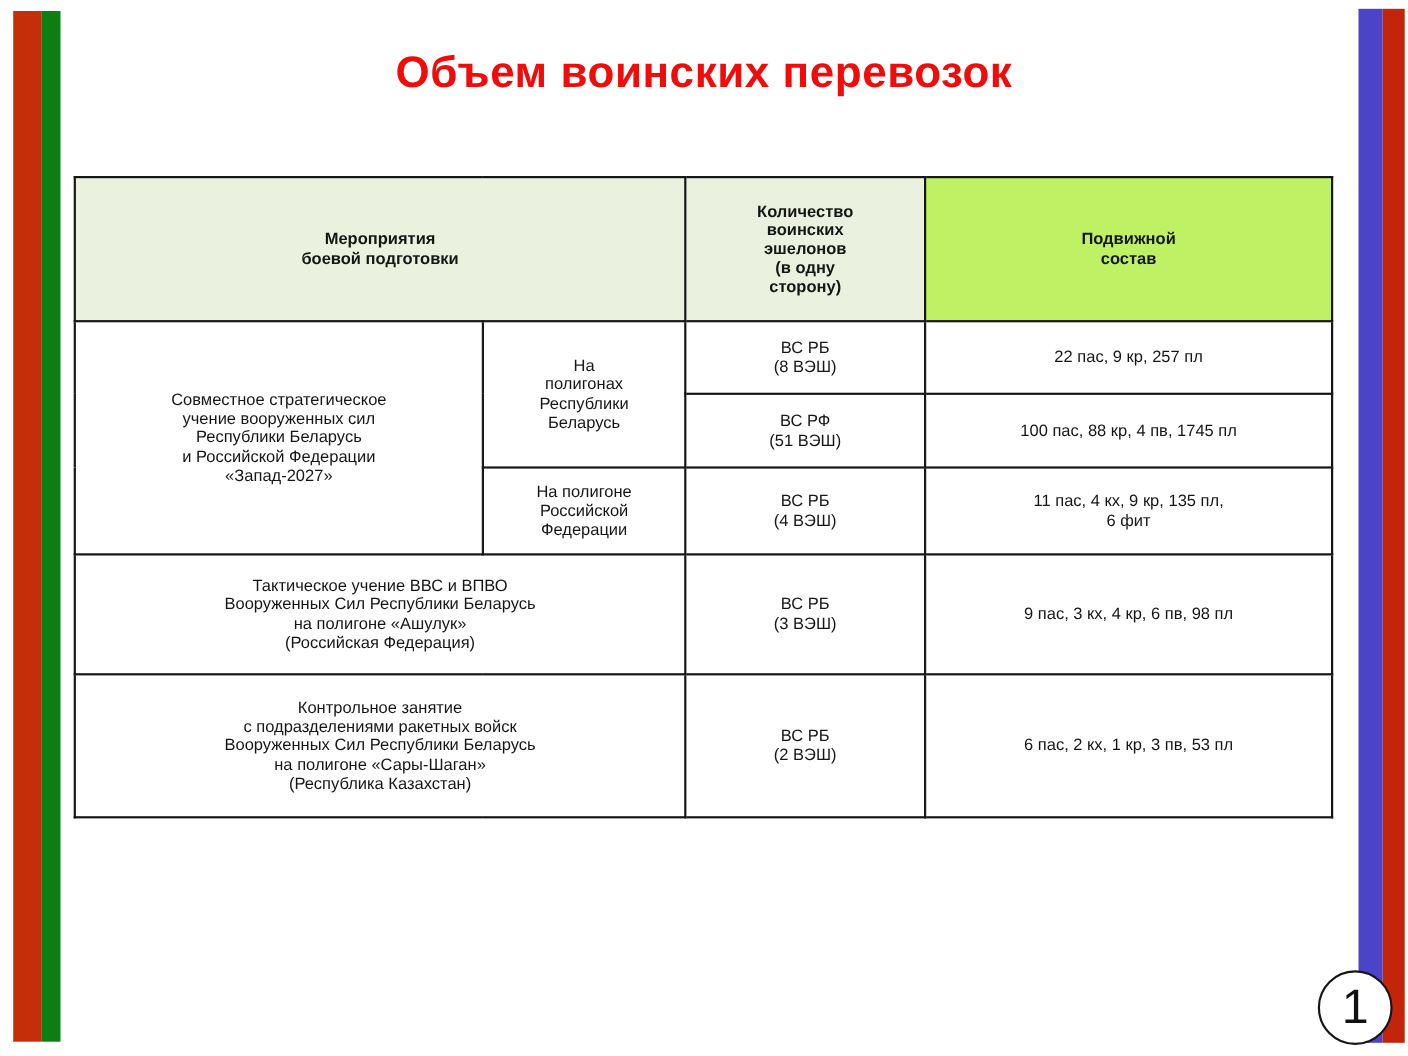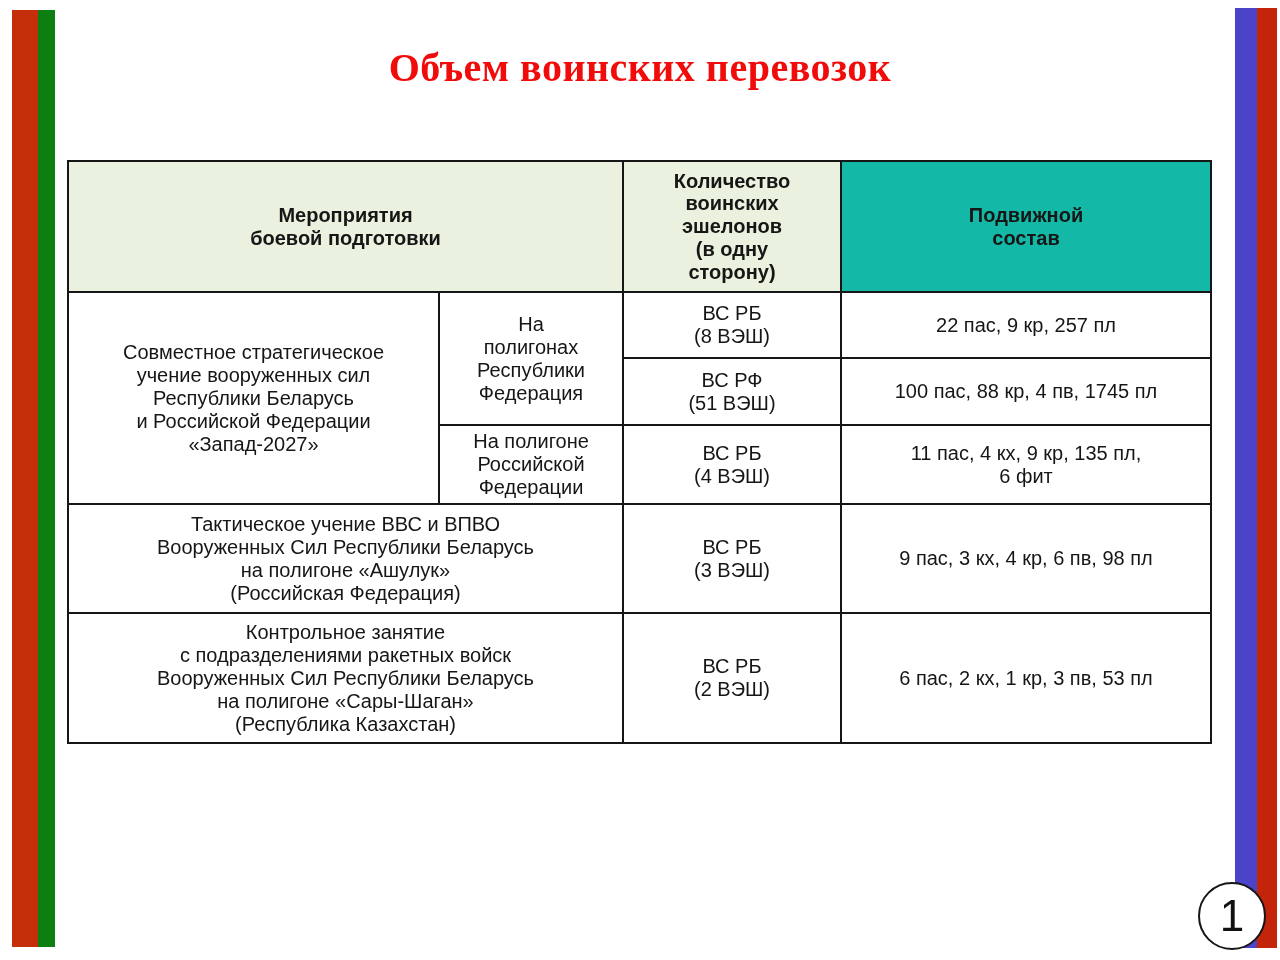--- a/index.html
+++ b/index.html
@@ -9,28 +9,28 @@
 
   
   .stripe { position:absolute; top:10px; height:937px; }
   .stripe.bel-red   { left:12px;   width:26px; }
   .stripe.bel-green { left:38px;   width:17px; }
   .stripe.rus-blue  { left:1235px; width:22px; top:8px; height:940px; }
   .stripe.rus-red   { left:1257px; width:20px; top:8px; height:940px; }
 
   
   .title { position:absolute; top:44px; left:60px; width:1160px;
-           text-align:center; font-size:40px; font-weight:bold; letter-spacing:0.5px;font-family:Liberation Serif, serif; }
+           text-align:center; font-size:40px; font-weight:bold; letter-spacing:0.5px; }
 
   
   .tbl-wrap { position:absolute; left:67px; top:160px; }
   table { border-collapse:collapse; table-layout:fixed; width:1143px; }
   col.c1 { width:371px; } col.c2 { width:184px; } col.c3 { width:218px; } col.c4 { width:370px; }
   th, td { border:2px solid #161616; text-align:center; vertical-align:middle;
-           font-size:20px; line-height:1.15; white-space:pre-line; padding:2px 0;
+           font-size:15px; line-height:1.15; white-space:pre-line; padding:2px 0;
            overflow:hidden; }
   th { font-weight:bold; line-height:1.14; }
   tr.hdr  { height:131px; }
   tr.r1   { height:66px; }
   tr.r2   { height:67px; }
   tr.r3   { height:79px;margin-left:16px; }
   tr.r4   { height:109px; }
   tr.r5   { height:130px;margin-top:28px; }
 
   
@@ -61,34 +61,34 @@
         </colgroup>
       <tbody>
         <tr class="hdr">
           <th colspan="2" style="background-color: rgb(234, 241, 222); margin-left: 12px;">Мероприятия
 боевой подготовки</th>
           <th style="background-color: rgb(234, 241, 222);">Количество
 воинских
 эшелонов
 (в одну
 сторону)</th>
-          <th style="background-color: #14b8a6;">Подвижной
+          <th style="background-color: #bef264;">Подвижной
 состав</th>
         </tr>
 
         <tr class="r1">
           <td rowspan="3">Совместное стратегическое
 учение вооруженных сил
 Республики Беларусь
 и Российской Федерации
 «Запад-2027»</td>
           <td rowspan="2">На
 полигонах
 Республики
-Федерация</td>
+Беларусь</td>
           <td>ВС РБ
 (8 ВЭШ)</td>
           <td>22 пас, 9 кр, 257 пл</td>
         </tr>
 
         <tr class="r2">
           <td>ВС РФ
 (51 ВЭШ)</td>
           <td>100 пас, 88 кр, 4 пв, 1745 пл</td>
         </tr>

